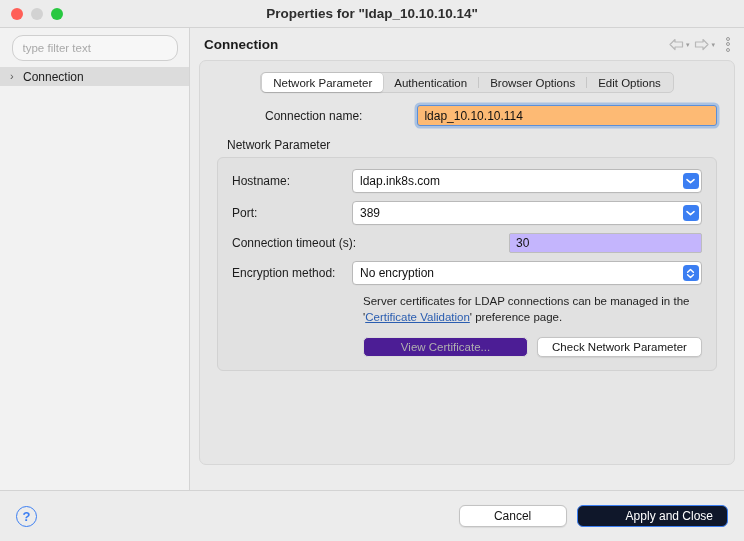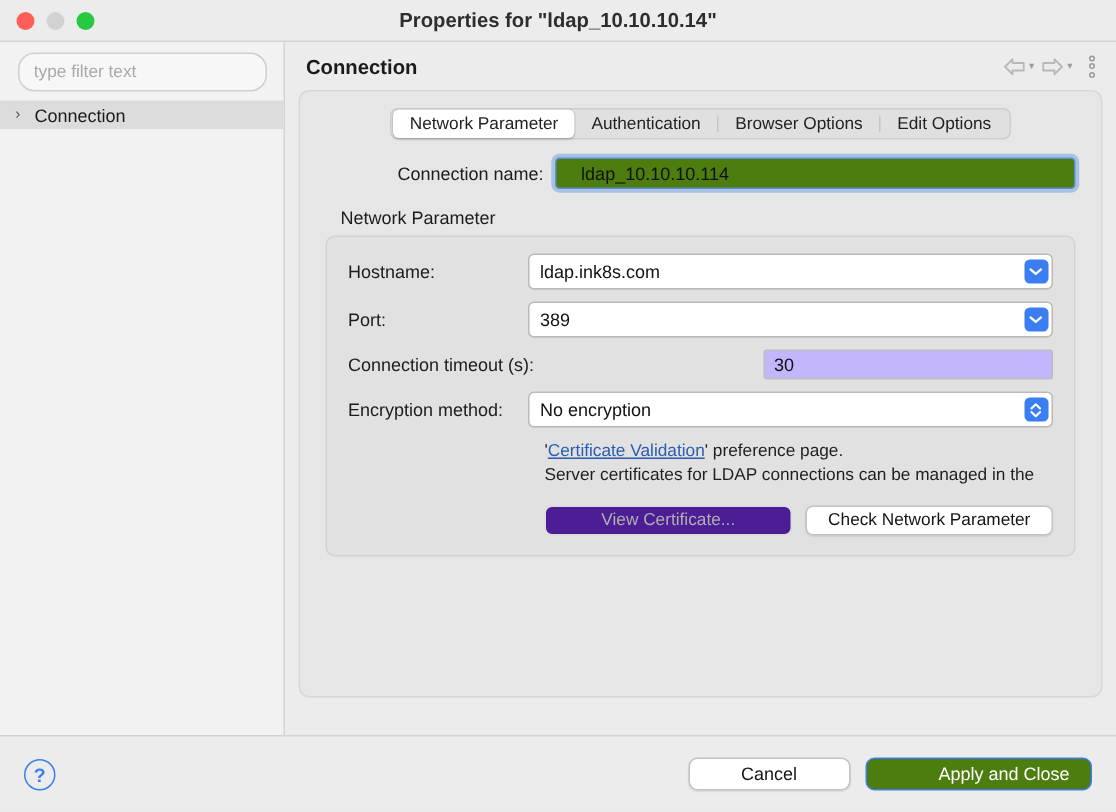--- a/index.html
+++ b/index.html
@@ -158,27 +158,27 @@
 
   
   .conn-row {
     display: flex; align-items: center;
     margin: 0 3px 12px 3px;
   }
   .conn-label { font-size: 12px; color: #1c1c1c; margin-right: 8px; margin-left: 48px; }
   .conn-field {
     flex: 1 1 auto;
     height: 21px;
-    background: #4d7c0f;
+    background: #fdba74;
     border: 1px solid #5b8fd9;
     border-radius: 3px;
     box-shadow: 0 0 0 2.5px rgba(98,151,222,.45);
     display: flex; align-items: center;
-    padding: 0 16px;
-    font-size: 12px; color: #111;
+    padding: 0 6px;
+    font-size: 12px; color: #111; margin-left: 47px;
   }
 
   
   .group-title {
     font-size: 12px; color: #1c1c1c;
     margin: 0 0 5px 13px;
   }
   .groupbox {
     background: #e1e1e1;
     border: 1px solid #d2d2d2;
@@ -302,21 +302,21 @@
     display: flex; align-items: center; justify-content: center;
     font-size: 12px;
     padding: 0 14px;
     cursor: default;
   }
   .fbtn.secondary {
     background: #fff; border: 1px solid #c3c3c3; color: #141414;
     box-shadow: 0 0.5px 1px rgba(0,0,0,.08);
   }
   .fbtn.primary {
-    background: #4d7c0f; border: 1px solid #3b7ef2; color: #fff; padding-left: 48px;
+    background: #0f172a; border: 1px solid #3b7ef2; color: #fff; padding-left: 48px;
   }
 </style>
 </head>
 <body>
 
 <div class="window">
 
   <div class="titlebar">
     <div class="traffic">
       <span class="light close"></span>
@@ -418,22 +418,22 @@
               <span class="combo-btn">
                 <svg width="9" height="11" viewBox="0 0 9 11">
                   <path d="M1.6 4.3 L4.5 1.5 L7.4 4.3" fill="none" stroke="#fff" stroke-width="1.4" stroke-linecap="round" stroke-linejoin="round"></path>
                   <path d="M1.6 6.7 L4.5 9.5 L7.4 6.7" fill="none" stroke="#fff" stroke-width="1.4" stroke-linecap="round" stroke-linejoin="round"></path>
                 </svg>
               </span>
             </div>
           </div>
 
           <div class="note">
+            <div>Server certificates for LDAP connections can be managed in the</div>
             <div><span>'</span><a href="#">Certificate Validation</a><span>' preference page.</span></div>
-            <div>Server certificates for LDAP connections can be managed in the</div>
           </div>
 
           <div class="btn-row">
             <div class="btn disabled grow">View Certificate...</div>
             <div class="btn grow">Check Network Parameter</div>
           </div>
 
         </div>
 
 

